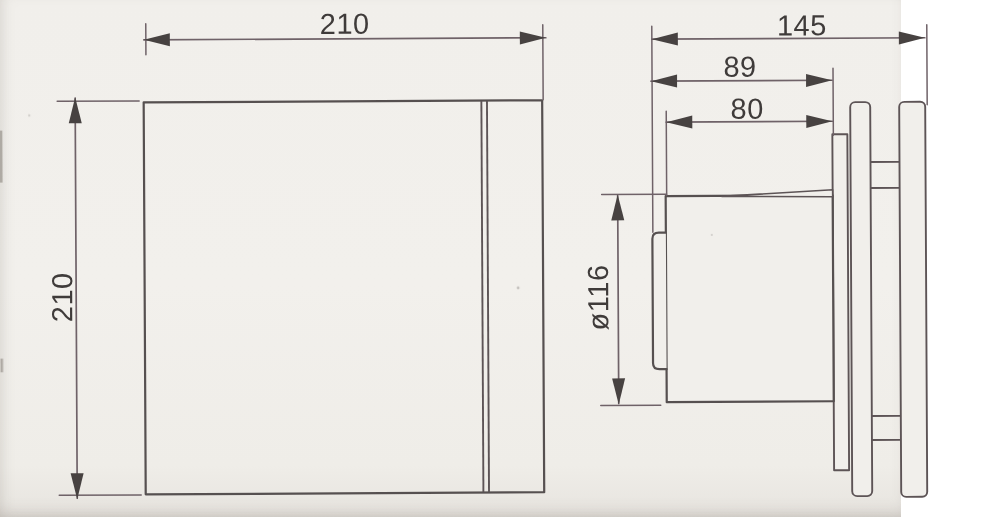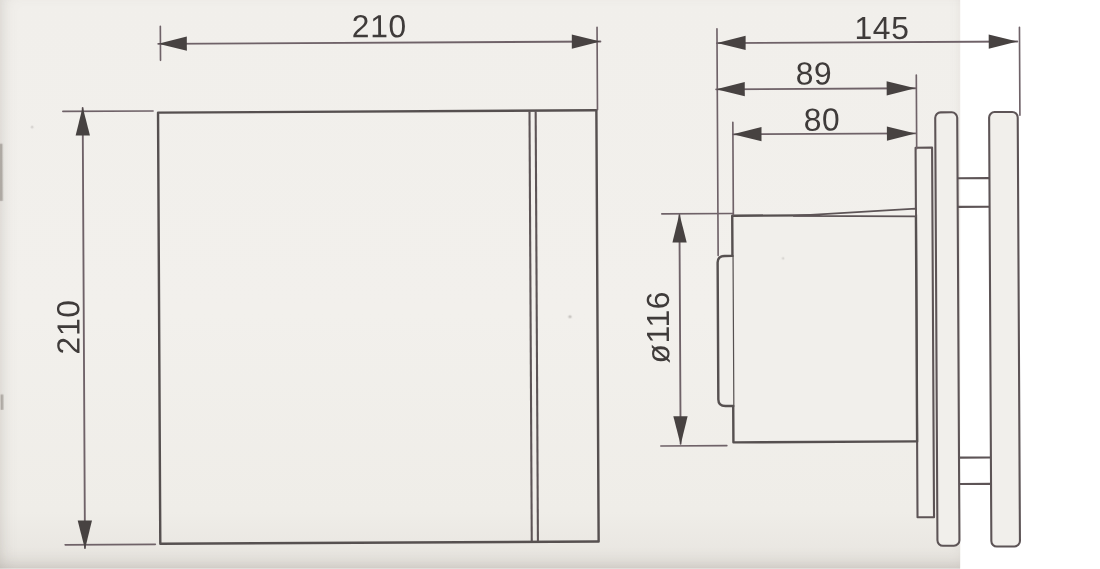--- a/index.html
+++ b/index.html
@@ -5,20 +5,21 @@
   html,body{margin:0;padding:0;}
   body{
     width:1000px;height:517px;overflow:hidden;
     font-family:"Liberation Sans","DejaVu Sans",sans-serif;
   }
   .scan{
     position:relative;width:873px;height:517px;
     background:linear-gradient(180deg,#f1efeb 0%,#f2f0ec 55%,#efede8 90%,#e7e4df 100%);
     box-shadow:inset 0 -10px 16px -8px rgba(118,110,102,.30),
                inset 10px 0 16px -10px rgba(118,110,102,.18);
+    padding-left:28px;
   }
   svg{position:absolute;top:0;left:0;}
   .outline{stroke:#565050;stroke-width:2.2;fill:none;stroke-linejoin:round;stroke-linecap:round;}
   .outline-thin{stroke:#5d5456;stroke-width:1.9;fill:none;stroke-linejoin:round;}
   .fillpart{fill:#f1efeb;}
   .dim{stroke:#6f6268;stroke-width:1.7;fill:none;stroke-linecap:round;}
   .ext{stroke:#6f6268;stroke-width:1.5;fill:none;stroke-linecap:round;}
   .arrow{fill:#474241;stroke:none;}
   .dimtext{
     font-size:29px;fill:#3f3b3a;letter-spacing:.5px;

